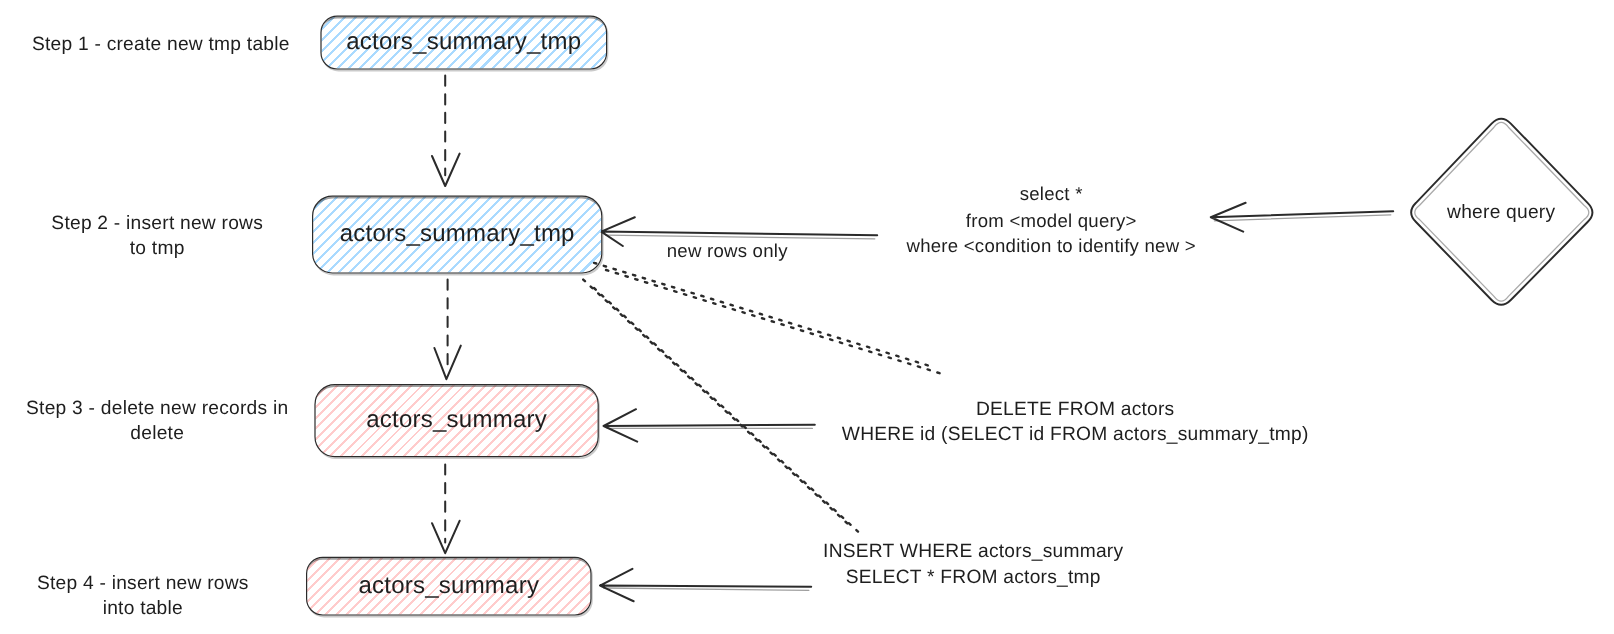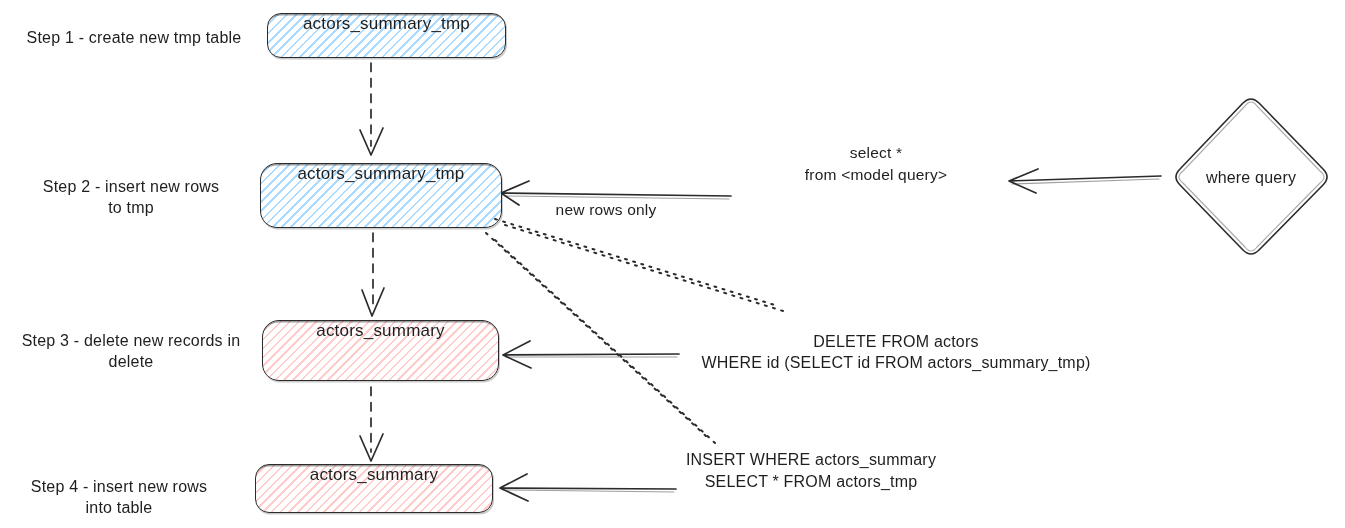--- a/index.html
+++ b/index.html
@@ -2,24 +2,24 @@
 <html><head>
 <meta charset="utf-8">
 <style>
   html,body{margin:0;padding:0;background:#ffffff;}
   .canvas{
     position:relative;width:1345px;height:528px;background:#fff;overflow:hidden;
     font-family:"Liberation Sans", sans-serif;color:#1e1e1e;
   }
   .layer{position:absolute;left:0;top:0;width:1345px;height:528px;}
   .node{
-    position:absolute;display:flex;align-items:flex-start;justify-content:center;
+    position:absolute;display:flex;align-items:center;justify-content:center;
     border:1.7px solid #2b2b2b;box-sizing:border-box;
     box-shadow:inset 0 2.5px 0 -1px rgba(43,43,43,.45), 1px 1.5px 0 rgba(43,43,43,.25);
-    font-size:17px;letter-spacing:.2px;
+    font-size:20px;letter-spacing:.2px;
   }
   .hatch-blue{
     background-image:repeating-linear-gradient(135deg,
       rgba(165,216,255,.95) 0px, rgba(165,216,255,.95) 1.8px,
       rgba(255,255,255,0) 1.8px, rgba(255,255,255,0) 6.5px);
   }
   .hatch-red{
     background-image:repeating-linear-gradient(135deg,
       rgba(255,201,201,.95) 0px, rgba(255,201,201,.95) 1.7px,
       rgba(255,255,255,0) 1.7px, rgba(255,255,255,0) 6.2px);
@@ -86,23 +86,24 @@
   <div class="node hatch-blue" style="left:260px;top:163px;width:242px;height:65px;border-radius:17px;">
     <span>actors_summary_tmp</span>
   </div>
   <div class="node hatch-red" style="left:262px;top:320px;width:237px;height:61px;border-radius:17px;">
     <span>actors_summary</span>
   </div>
   <div class="node hatch-red" style="left:255px;top:464px;width:238px;height:49px;border-radius:14px;">
     <span>actors_summary</span>
   </div>
 
-  <div class="ann" style="left:723px;top:142px;width:306px;">
+  <div class="ann" style="left:723px;top:152px;width:306px;">
     <div>select *</div>
     <div>from &lt;model query&gt;</div>
+    <div>where &lt;condition to identify new &gt;</div>
   </div>
 
   <div class="ann" style="left:548px;top:199px;width:116px;">
     <div>new rows only</div>
   </div>
 
   <div class="ann" style="left:676px;top:331px;width:440px;font-size:16px;line-height:21px;">
     <div>DELETE FROM actors</div>
     <div>WHERE id (SELECT id FROM actors_summary_tmp)</div>
   </div>

